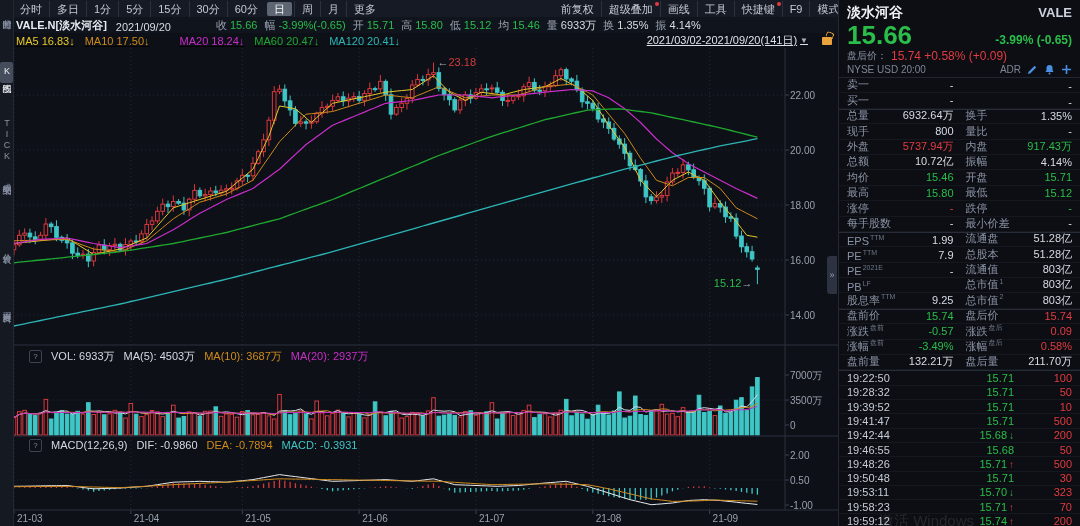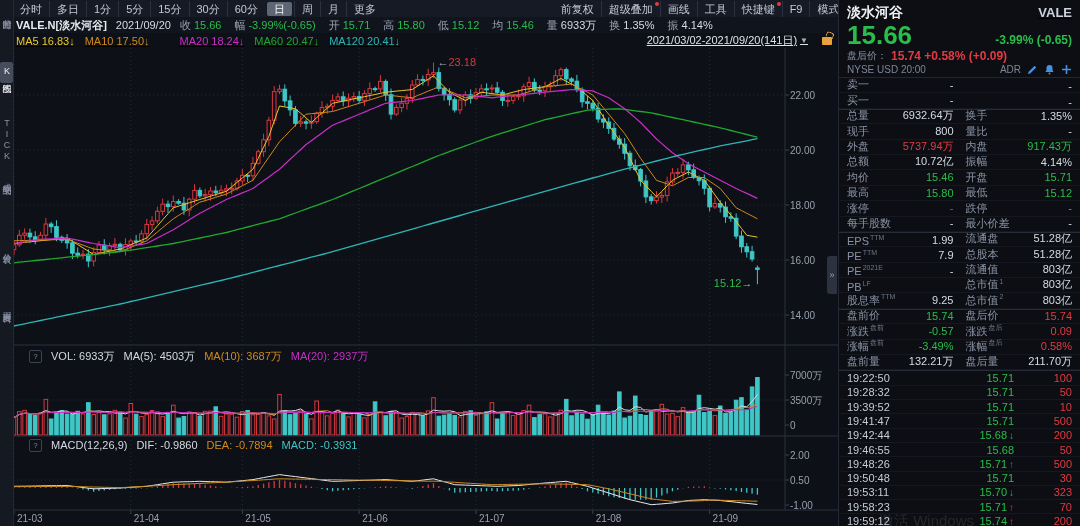--- a/index.html
+++ b/index.html
@@ -13,21 +13,21 @@
   
   .topbar{position:absolute;left:13px;top:0;width:877px;height:17px;background:#161a24;border-bottom:1px solid #20252f;
           display:flex;justify-content:space-between;align-items:center;font-size:11px;color:#c3c9d4;z-index:4;}
   .tabs,.tools{display:flex;align-items:center;height:17px;}
   .tab,.tool{padding:0 7px;position:relative;white-space:nowrap;cursor:pointer;line-height:16px;}
   .tab+.tab,.tool+.tool{border-left:1px solid #2b3140;}
   .tab.sel{background:#5f6673;color:#f2f4f7;border-radius:2px;line-height:14px;margin:0 2px;border-left:none;}
   .dot{position:absolute;top:1px;right:1px;width:4px;height:4px;border-radius:50%;background:#e23b41;}
   .arrowr{color:#8a93a5;font-style:normal;margin-left:2px;font-size:9px;}
   
-  .infobar{position:absolute;left:13px;top:17px;width:825px;height:16px;display:flex;align-items:center;gap:9px;
+  .infobar{position:absolute;left:13px;top:17px;width:825px;height:16px;display:flex;align-items:flex-end;gap:9px;
            font-size:11px;background:#10141c;color:#9aa3b2;white-space:nowrap;padding-left:3px;box-sizing:border-box;z-index:4;}
   .sym{color:#e8ecf2;font-weight:bold;}
   .date{color:#d6dbe4;}
   .pair .lb{color:#9aa3b2;margin-right:3px;}
   
   .mabar{position:absolute;left:13px;top:33px;width:825px;height:15px;display:flex;align-items:center;gap:10px;
          font-size:11px;background:#0d1016;white-space:nowrap;padding-left:3px;box-sizing:border-box;z-index:4;text-decoration:underline;}
   .range{margin-left:auto;color:#dde2ea;text-decoration:underline;cursor:pointer;display:flex;align-items:center;gap:3px;}
   .caret{font-size:8px;color:#aab1bd;text-decoration:none;}
   .lockico{display:inline-block;width:10px;height:8px;background:#e8a33d;border-radius:1px;position:relative;margin:0 6px 0 4px;}
@@ -36,29 +36,29 @@
   
   .chart-area{position:absolute;left:13px;top:48px;width:825px;height:478px;background:#0d1016;}
   .pane-header{position:absolute;left:16px;display:flex;align-items:center;gap:9px;font-size:11px;height:14px;z-index:3;white-space:nowrap;}
   .qmark{width:11px;height:11px;border:1px solid #3c4454;border-radius:2px;color:#7d8696;font-size:8px;
          display:flex;align-items:center;justify-content:center;cursor:pointer;}
   .collapse-handle{position:absolute;left:814px;top:208px;width:10px;height:38px;background:#2c3240;border-radius:3px 0 0 3px;
                    color:#9aa3b0;font-size:9px;display:flex;align-items:center;justify-content:center;cursor:pointer;z-index:3;}
   
   .rpanel{position:absolute;left:838px;top:0;width:242px;height:526px;background:#0c0e13;border-left:1px solid #232834;
           box-sizing:border-box;font-size:11px;z-index:5;}
-  .qname{display:flex;justify-content:space-between;align-items:baseline;padding:4px 8px 0 8px;text-decoration:underline;}
+  .qname{display:flex;justify-content:space-between;align-items:baseline;padding:4px 8px 0 8px;}
   .qname .nm{color:#eef1f6;font-size:14px;font-weight:bold;}
   .qname .tk{color:#cdd3de;font-size:13px;font-weight:bold;}
   .qprice{display:flex;justify-content:space-between;align-items:baseline;padding:0 8px;}
   .big{font-size:26px;font-weight:bold;line-height:26px;}
   .chg{font-size:12px;font-weight:bold;}
   .qafter{display:flex;align-items:center;gap:4px;padding:1px 8px 0 8px;}
   .qafter .lb{color:#8a93a5;font-size:10px;}
-  .qafter .vv{color:#e23b41;font-weight:bold;font-size:12px;}
+  .qafter .vv{color:#e23b41;font-weight:normal;font-size:12px;}
   .qmeta{display:flex;justify-content:space-between;align-items:center;padding:1px 8px 2px 8px;color:#7d8696;font-size:10px;
          border-bottom:1px solid #20252f;}
   .qmeta .ric{display:flex;align-items:center;gap:6px;}
   .g{color:#2abd4a;} .r{color:#e23b41;} .w{color:#d6dbe4;}
   .prow{display:flex;height:15.4px;align-items:flex-end;border-bottom:1px solid #14181f;padding:0 8px;gap:12px;box-sizing:border-box;}
   .prow.sec{border-top:1px solid #262c38;}
   .half{flex:1;display:flex;justify-content:space-between;align-items:center;min-width:0;}
   .lbl{color:#8a93a5;white-space:nowrap;}
   .lbl sup{font-size:7px;color:#6d7686;margin-left:1px;}
   .val{white-space:nowrap;}
@@ -106,21 +106,21 @@
         <span class="tool">快捷键<i class="dot"></i></span>
         <span class="tool">F9</span>
         <span class="tool">模式<i class="dot"></i></span>
         <span class="tool">隐藏<i class="arrowr">▸</i></span>
       </div>
   </div>
 
   <div class="infobar">
     <span class="sym">VALE.N[淡水河谷]</span>
     <span class="date">2021/09/20</span>
-    <span id="info-pairs" style="display:flex;gap:13px;">
+    <span id="info-pairs" style="display:flex;gap:7px;margin-left:36px;">
         <span class="pair"><span class="lb">收</span><span class="g">15.66</span></span>
         <span class="pair"><span class="lb">幅</span><span class="g">-3.99%(-0.65)</span></span>
         <span class="pair"><span class="lb">开</span><span class="g">15.71</span></span>
         <span class="pair"><span class="lb">高</span><span class="g">15.80</span></span>
         <span class="pair"><span class="lb">低</span><span class="g">15.12</span></span>
         <span class="pair"><span class="lb">均</span><span class="g">15.46</span></span>
         <span class="pair"><span class="lb">量</span><span class="w">6933万</span></span>
         <span class="pair"><span class="lb">换</span><span class="w">1.35%</span></span>
         <span class="pair"><span class="lb">振</span><span class="w">4.14%</span></span>
       </span>

